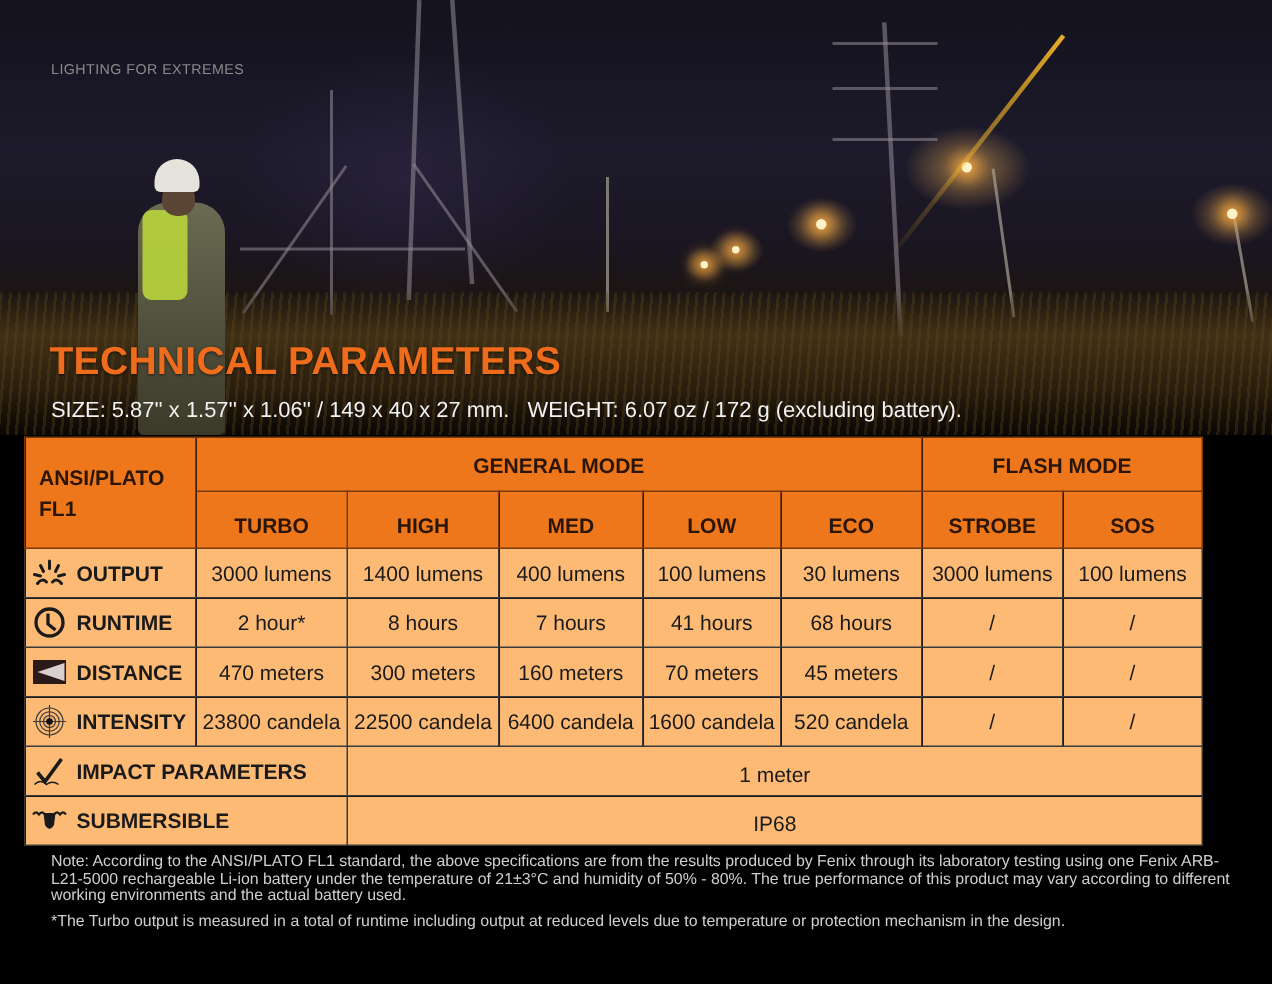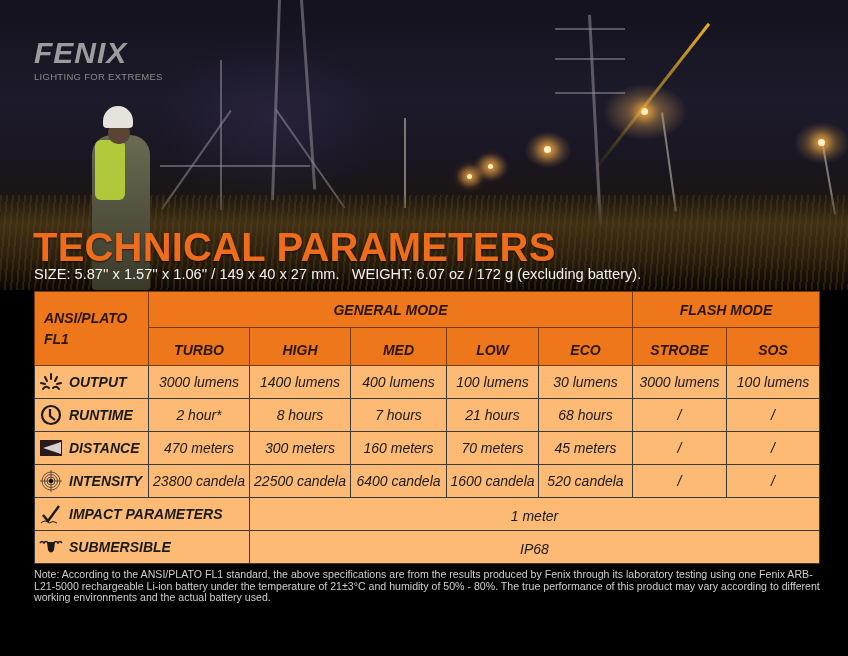--- a/index.html
+++ b/index.html
@@ -37,33 +37,33 @@
   .logo { position: absolute; left: 34px; top: 38px; }
   .logo-word {
     font-family: "Liberation Sans", sans-serif; font-weight: bold; font-style: italic;
     font-size: 30px; letter-spacing: 1px; color: #9c9c9c; line-height: 30px;
   }
   .logo-tag { font-size: 9.5px; color: #8a8a8a; letter-spacing: 0.3px; margin-top: 3px; }
 
   
   .title {
     position: absolute; left: 33px; top: 225px;
-    font-size: 40px; font-weight: bold; color: #ee6c1c; letter-spacing: 0.2px;
+    font-size: 26px; font-weight: bold; color: #ee6c1c; letter-spacing: 0.2px;
     text-shadow: 0 1px 2px rgba(0,0,0,0.6);
     text-align: center;
   }
   .size-line {
     position: absolute; left: 34px; top: 266px;
     font-size: 14.6px; color: #f2f2f2;
   }
 
   
   .spec-table {
-    position: absolute; left: 34px; top: 291px; width: 785px;
-    border-collapse: collapse; table-layout: fixed; font-style: italic;
+    position: absolute; left: 16px; top: 291px; width: 785px;
+    border-collapse: collapse; table-layout: fixed;
   }
   .spec-table td, .spec-table th {
     border: 1px solid #3a3a3a; text-align: center; vertical-align: middle;
     font-size: 14px; color: #1a1a1a; overflow: hidden; white-space: nowrap;
   }
   .spec-table th {
     background: #ef771b; color: #2a1608; font-weight: bold; font-size: 14px;
     border-color: #7a3a10;
   }
   .spec-table tr.h1 th { height: 36px; }
@@ -116,21 +116,20 @@
   <div class="beam" style="left:592px;top:172px;width:190px;transform:rotate(-52deg);"></div>
   <div class="grass"></div>
 
   <div class="worker-body"></div>
   <div class="vest"></div>
   <div class="head"></div>
   <div class="helmet"></div>
 </div>
 
 <div class="logo">
-  <div class="logo-word">FENIX</div>
   <div class="logo-tag">LIGHTING FOR EXTREMES</div>
 </div>
 
 <div class="title">TECHNICAL PARAMETERS</div>
 <div class="size-line" style="white-space:pre;">SIZE: 5.87'' x 1.57'' x 1.06'' / 149 x 40 x 27 mm.   WEIGHT: 6.07 oz / 172 g (excluding battery).</div>
 
 <table class="spec-table">
   <colgroup>
     <col style="width:114px">
       <col style="width:101px">
@@ -190,21 +189,21 @@
       <span class="ic">
         <svg viewBox="0 0 24 22">
               <circle cx="12" cy="11" r="9" stroke="#1a1a1a" stroke-width="2.2" fill="none"></circle>
           <polyline points="11,5 11,12 16,16" stroke="#1a1a1a" stroke-width="2.2" fill="none"></polyline>
             </svg>
       </span><span class="lbl">RUNTIME</span>
     </td>
     <td>2 hour*</td>
     <td>8 hours</td>
     <td>7 hours</td>
-    <td>21 hours</td>
+    <td>41 hours</td>
     <td>68 hours</td>
     <td>/</td>
     <td>/</td>
   </tr>
 
   <tr>
     <td class="rowlab">
       <span class="ic">
         <svg viewBox="0 0 24 22">
               <rect x="1" y="3" width="22" height="16" fill="#2a1a1a"></rect>
@@ -267,13 +266,14 @@
             </svg>
       </span><span class="lbl">SUBMERSIBLE</span>
     </td>
     <td class="wide" colspan="6">IP68</td>
   </tr>
 </tbody>
   </table>
 
 <div class="note">
   <p>Note: According to the ANSI/PLATO FL1 standard, the above specifications are from the results produced by Fenix through its laboratory testing using one Fenix ARB-L21-5000 rechargeable Li-ion battery under the temperature of 21±3°C and humidity of 50% - 80%. The true performance of this product may vary according to different working environments and the actual battery used.</p>
+  <p>*The Turbo output is measured in a total of runtime including output at reduced levels due to temperature or protection mechanism in the design.</p>
 </div>
 
 </body></html>

